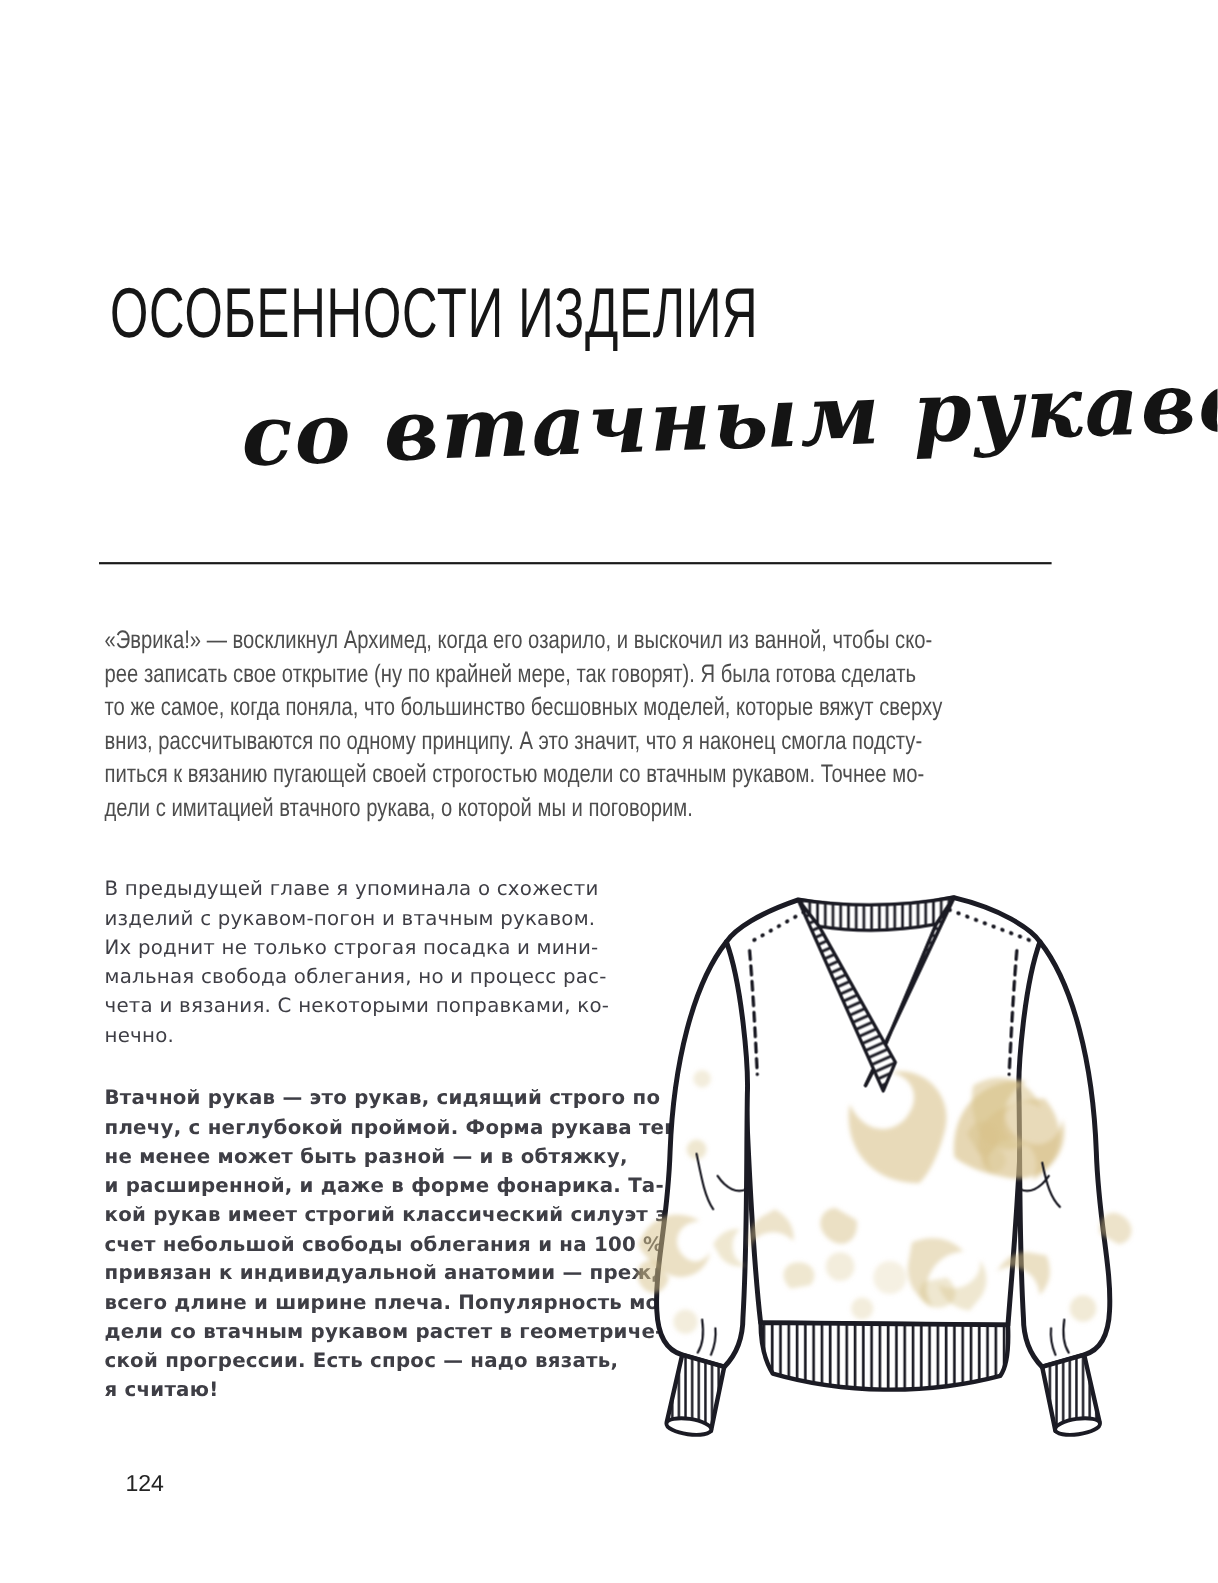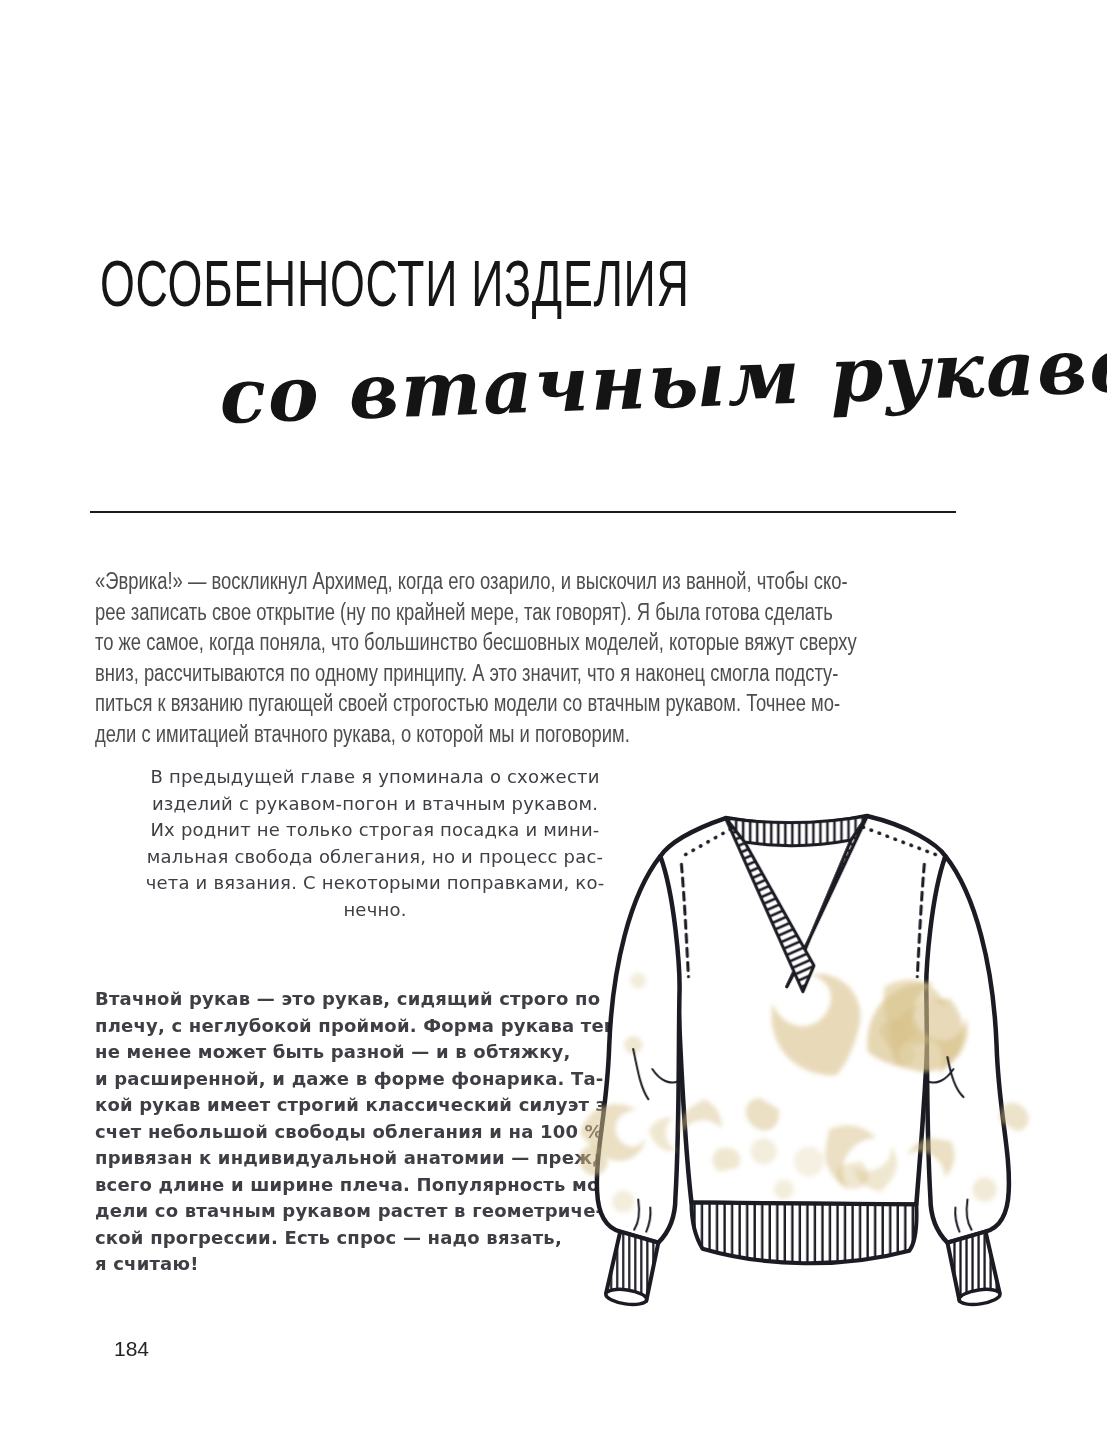--- a/index.html
+++ b/index.html
@@ -13,21 +13,21 @@
             font-style:italic;font-weight:bold;font-size:76px;color:#141414;
             letter-spacing:2px;white-space:nowrap;transform:rotate(-2deg);
             transform-origin:left top;}
   .rule{position:absolute;left:90px;top:511px;width:866px;height:2px;background:#1a1a1a;}
   .intro{position:absolute;left:95px;top:566px;width:1150px;margin:0;
          font-size:23px;line-height:30.5px;color:#4d4d4d;white-space:pre-line;
          transform:scaleX(0.80);transform-origin:left top;
          font-family:"Liberation Sans",sans-serif;}
   .col{position:absolute;left:95px;width:560px;margin:0;font-family:"DejaVu Sans",sans-serif;
        font-size:18px;line-height:26.5px;color:#3e3e45;letter-spacing:0.2px;white-space:pre-line;}
-  .p1{top:764px;text-align:center;}
+  .p1{top:796px;}
   .p2{top:986px;font-weight:bold;}
   .art{position:absolute;left:578px;top:798px;width:502px;height:522px;margin:0;}
   .pageno{position:absolute;left:114px;top:1337px;font-size:21px;color:#242424;
           font-family:"Liberation Sans",sans-serif;}
 </style>
 </head>
 <body>
 
 <div class="page">
 
@@ -160,15 +160,15 @@
           <path d="M72,408 C73,418 71,425 68,432"></path>
           <path d="M368,258 C372,278 376,290 384,298"></path>
           <path d="M374,270 C366,282 356,286 348,282"></path>
           <path d="M388,400 C386,414 388,424 392,430"></path>
           <path d="M376,408 C375,418 377,425 380,432"></path>
         </g>
       </g>
     </svg>
   </figure>
 
-  <div class="pageno">184</div>
+  <div class="pageno">124</div>
 
 </div>
 
 </body></html>

